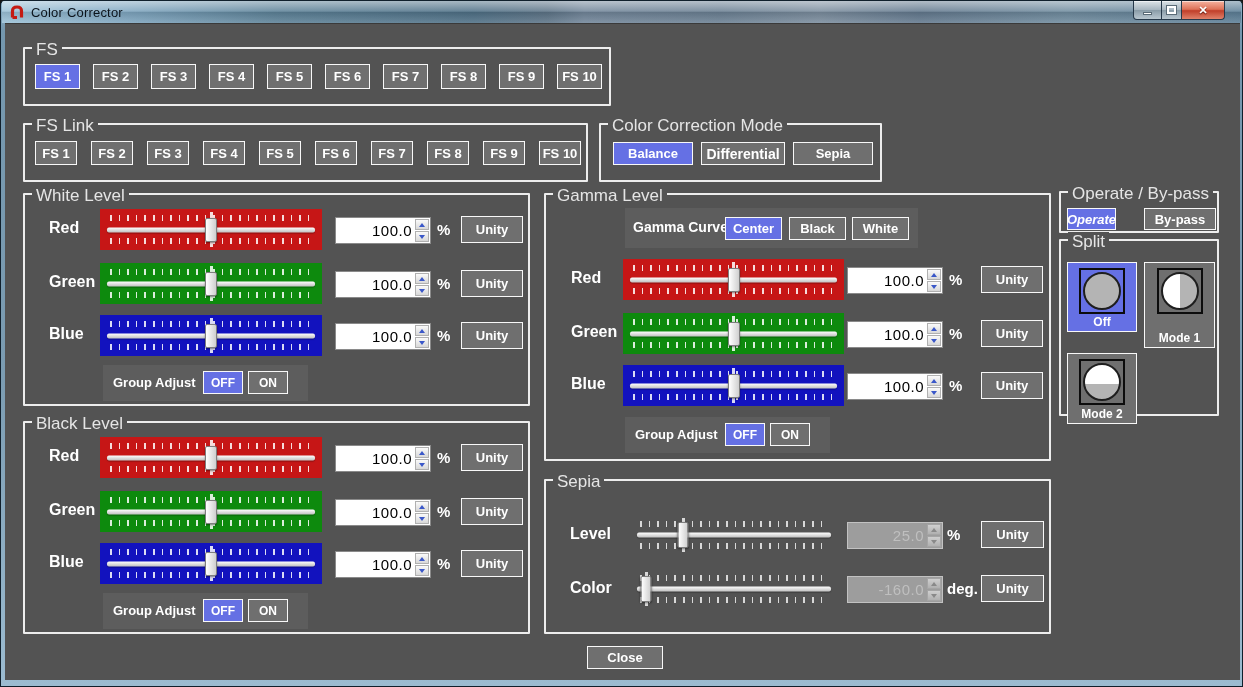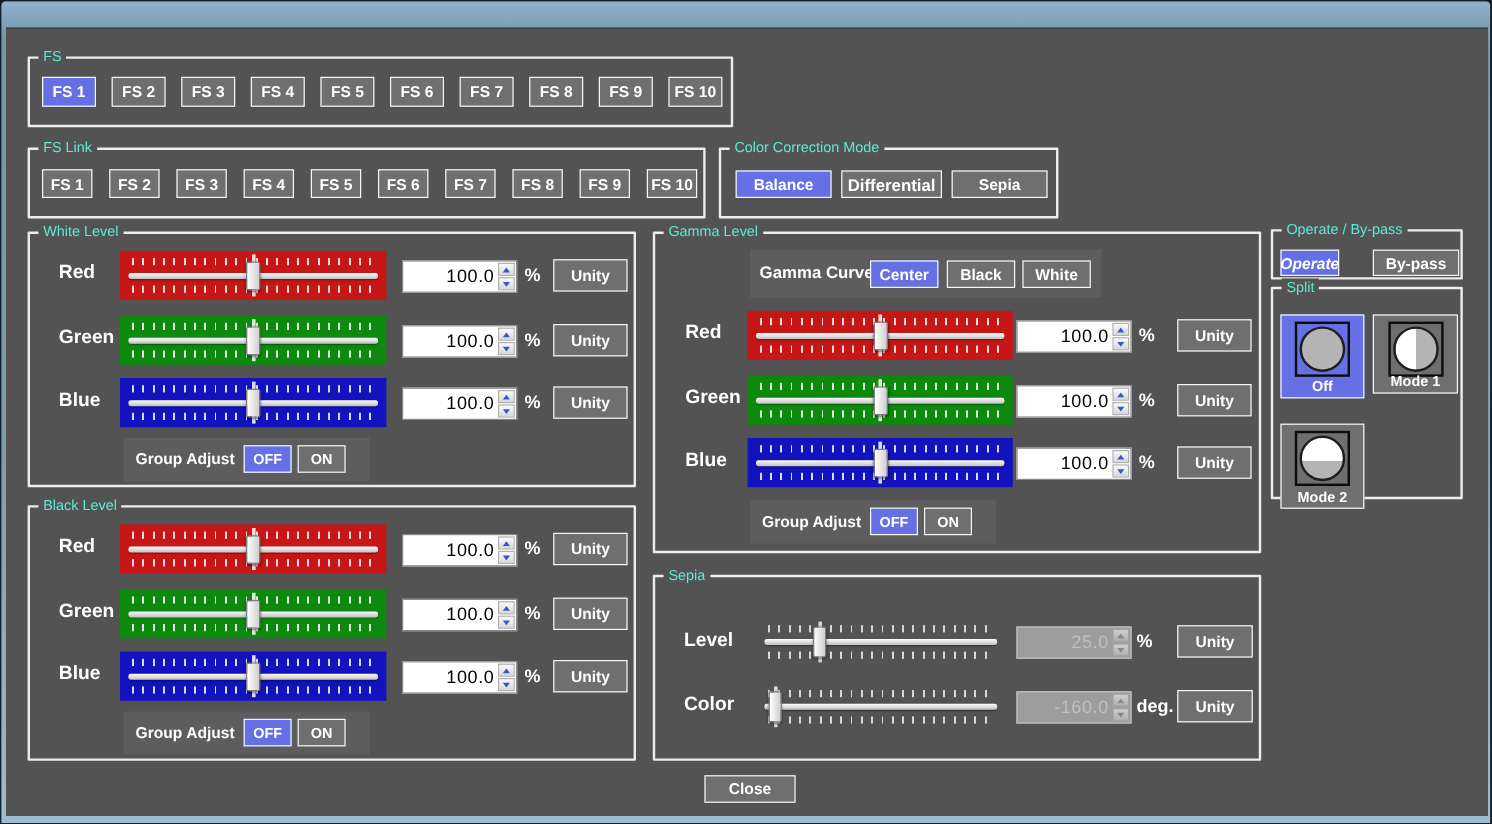--- a/index.html
+++ b/index.html
@@ -20,21 +20,21 @@
     box-shadow:inset 0 1px 0 rgba(255,255,255,.55);}
   .wbtn.min{width:29px;border-radius:0 0 0 4px;background:linear-gradient(#dde4e8,#a7b6c0 48%,#8a9ca8 52%,#b9c7d0);}
   .wbtn.max{width:20px;border-left:none;background:linear-gradient(#dde4e8,#a7b6c0 48%,#8a9ca8 52%,#b9c7d0);}
   .wbtn.closew{width:43px;border-left:none;border-radius:0 0 4px 0;background:linear-gradient(#f5b3a0,#dd7258 46%,#c03f2a 54%,#e0826b);}
   .g-min{width:9px;height:3px;background:#fff;border:1px solid #5a6b77;margin-top:6px;}
   .g-max{width:9px;height:8px;border:2px solid #fff;outline:1px solid #5a6b77;background:transparent;}
   .g-x{color:#fff;font-size:11px;font-weight:bold;text-shadow:0 1px 1px #5c1208;line-height:1;}
   
   .content{position:absolute;left:4px;top:22px;width:1235px;height:657px;background:#535353;border-top:1px solid #3a3a3a;}
   .group{position:absolute;border:2px solid #ededed;border-radius:1px;}
-  .glabel{position:absolute;top:-9px;left:7px;background:#535353;padding:0 4px;font-size:12px;color:#5eead4;white-space:nowrap;}
+  .glabel{position:absolute;top:-9px;left:7px;background:#535353;padding:0 4px;font-size:17px;color:#e5e5e5;white-space:nowrap;}
   .btn{position:absolute;background:#6f6f6f;border:1px solid #f8f8f8;color:#fff;font-weight:bold;font-size:13px;
     display:flex;align-items:center;justify-content:center;padding:0;white-space:nowrap;cursor:default;}
   .btn.sel{background:var(--accent,#6570e4);}
   .chlabel{position:absolute;color:#fff;font-weight:bold;font-size:16px;white-space:nowrap;}
   .unit{position:absolute;color:#fff;font-weight:bold;font-size:15px;white-space:nowrap;}
   
   .slider{position:absolute;}
   .slider .ticks{position:absolute;left:10px;right:10px;height:6px;
     background:repeating-linear-gradient(90deg,var(--tick) 0 1.6px,transparent 1.6px 8.6px);}
   .slider .ticks.t{top:6px}.slider .ticks.b{bottom:6px}
@@ -67,20 +67,40 @@
   .circ.gray{background:#b4b4b4;}
   .circ.vsplit{background:linear-gradient(90deg,#ffffff 0 50%,#b4b4b4 50%);}
   .circ.hsplit{background:linear-gradient(180deg,#ffffff 0 56%,#b4b4b4 56%);}
   .circ.white{background:#ffffff;}
   .splitlabel{position:absolute;bottom:2px;left:0;right:0;text-align:center;color:#fff;font-weight:bold;font-size:12px;}
 </style>
 </head>
 <body>
 
 <div class="window">
+  <div class="titlebar">
+    <span class="app-icon">
+      <svg width="16" height="16" viewBox="0 0 16 16">
+        <path d="M3.5 13.5 V7 Q3.5 3 8 3 Q12.5 3 12.5 7 V13.5" fill="none" stroke="#c41a12" stroke-width="3.2"></path>
+        <path d="M3.5 13.5 H8" stroke="#c41a12" stroke-width="3.2" fill="none"></path>
+      </svg>
+    </span>
+    <span class="wtitle">Color Corrector</span>
+    <div class="winbtns">
+      <div class="wbtn min">
+          <span class="g-min"></span>
+        </div>
+      <div class="wbtn max">
+          <span class="g-max"></span>
+        </div>
+      <div class="wbtn closew">
+          <span class="g-x">✕</span>
+        </div>
+    </div>
+  </div>
 
   <div class="content"></div>
 
   <div class="group" id="g-fs" style="left:22px;top:46px;width:588px;height:59px;">
     <span class="glabel">FS</span>
   <div class="btn sel" style="left: 10px; top: 15px; width: 45px; height: 25px; font-size: 13px;">FS 1</div>
       <div class="btn" style="left: 68px; top: 15px; width: 45px; height: 25px; font-size: 13px;">FS 2</div>
       <div class="btn" style="left: 126px; top: 15px; width: 45px; height: 25px; font-size: 13px;">FS 3</div>
       <div class="btn" style="left: 184px; top: 15px; width: 45px; height: 25px; font-size: 13px;">FS 4</div>
       <div class="btn" style="left: 242px; top: 15px; width: 45px; height: 25px; font-size: 13px;">FS 5</div>
@@ -383,21 +403,21 @@
     </div>
 
   <div class="group" id="g-split" style="left:1058px;top:238px;width:160px;height:177px;">
     <span class="glabel">Split</span>
   <div class="splitbtn sel" style="left: 6px; top: 21px; width: 70px; height: 70px;">
         <div class="iconsq">
           <div class="circ gray"></div>
         </div>
         <div class="splitlabel">Off</div>
       </div>
-      <div class="splitbtn" style="left: 83px; top: 21px; width: 71px; height: 66px;">
+      <div class="splitbtn" style="left: 83px; top: 21px; width: 71px; height: 86px;">
         <div class="iconsq">
           <div class="circ vsplit"></div>
         </div>
         <div class="splitlabel">Mode 1</div>
       </div>
       <div class="splitbtn" style="left: 6px; top: 112px; width: 70px; height: 71px;">
         <div class="iconsq">
           <div class="circ hsplit"></div>
         </div>
         <div class="splitlabel">Mode 2</div>

